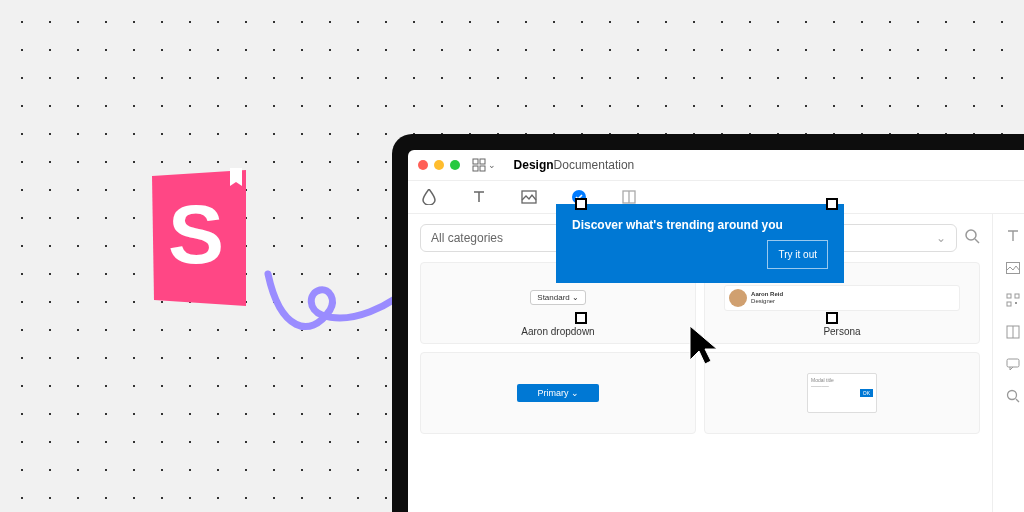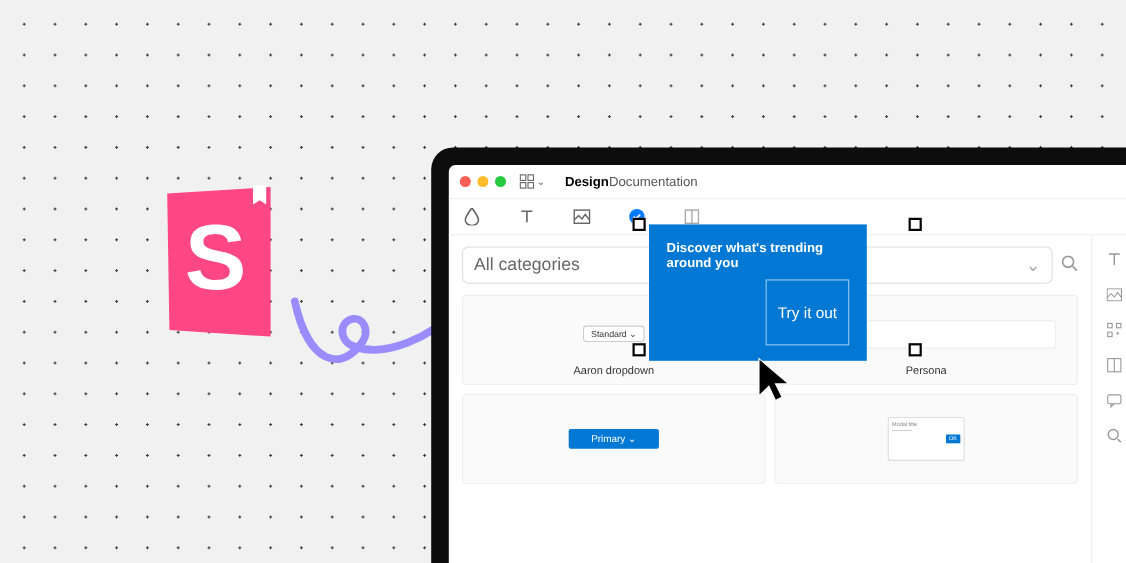--- a/index.html
+++ b/index.html
@@ -80,21 +80,21 @@
 .left {
   flex: 1;
   padding: 10px 12px;
 }
 .cat-row { display:flex; align-items:center; gap:8px; margin-bottom:10px;}
 .cat-select {
   flex:1;
   border:1px solid #ddd;
   border-radius: 6px;
   padding: 6px 10px;
-  font-size: 16px;
+  font-size: 12px;
   color:#666;
   display:flex; justify-content:space-between; align-items:center;
 }
 .search-ico { color:#999; font-size:14px; }
 .cards {
   display: grid;
   grid-template-columns: 1fr 1fr;
   gap: 8px;
 }
 .card {
@@ -131,35 +131,35 @@
   display:flex;
   flex-direction:column;
   align-items:center;
   gap:16px;
   padding-top:14px;
   color:#999;
 }
 .side-rail .ri { width:16px; height:16px; display:flex; align-items:center; justify-content:center; font-size:14px;}
 .callout {
   position:absolute;
-  left: 590px;
+  left: 556px;
   top: 204px;
-  width: 198px;
+  width: 288px;
   background:#0078d4;
   color:#fff;
   padding: 14px 16px;
   font-size: 11px;
 }
 .callout h4 { font-size:12px; font-weight:600; margin-bottom:8px;}
 .callout p { font-size:10px; line-height:1.4; opacity:.92; margin-bottom:10px;}
 .callout .try-btn {
   float:right;
   border:1px solid rgba(255,255,255,.6);
-  padding:21px 10px;
-  font-size:14px;
+  padding:8px 10px;
+  font-size:10px;
   color:#fff;
   background:transparent;
 }
 .handle {
   position:absolute;
   width:12px; height:12px;
   background:#fff;
   border:2px solid #000;
 }
 .cursor {

